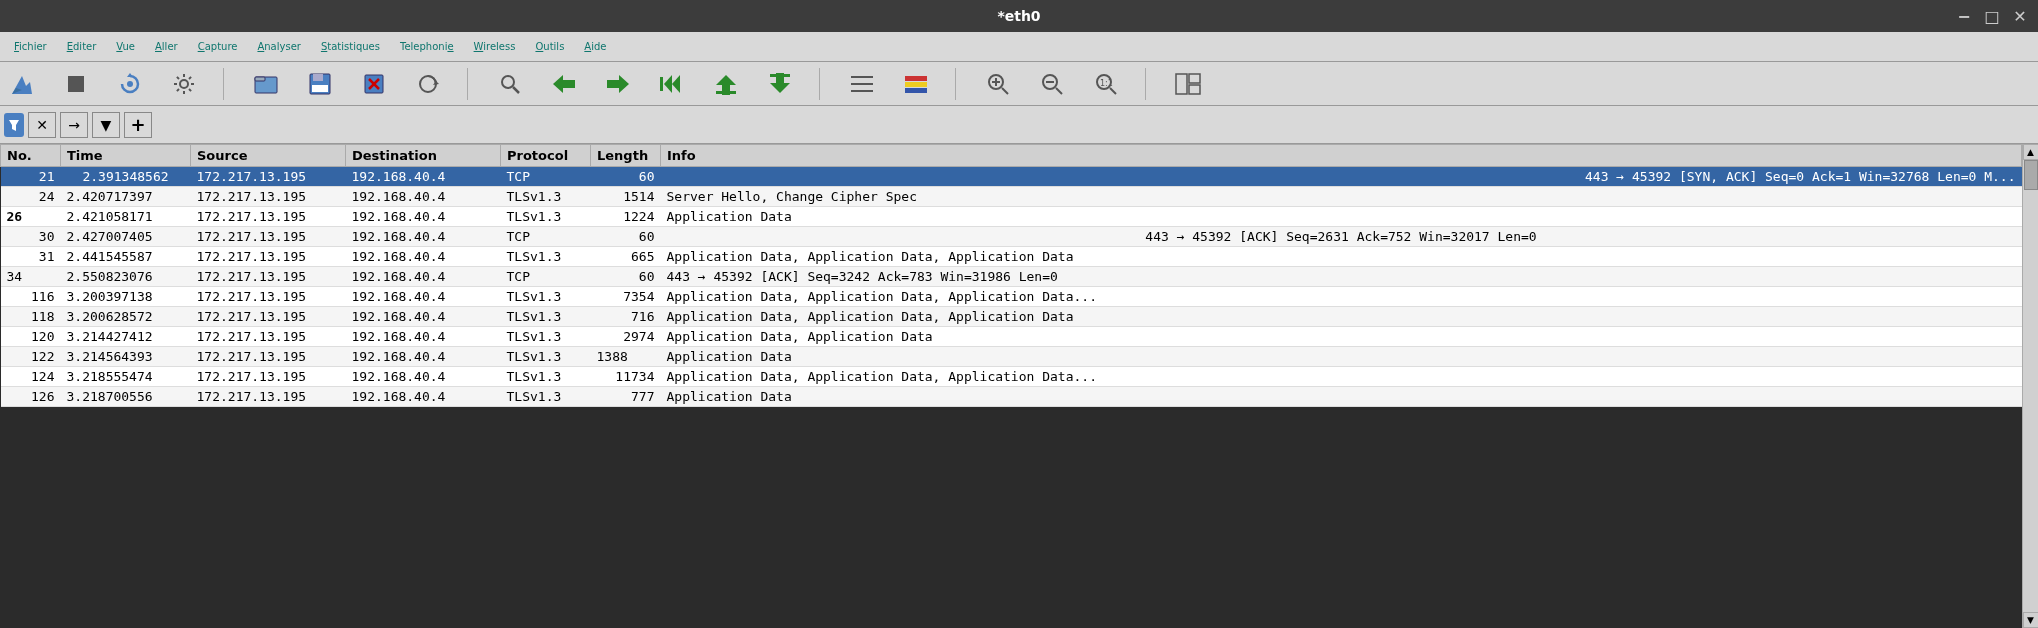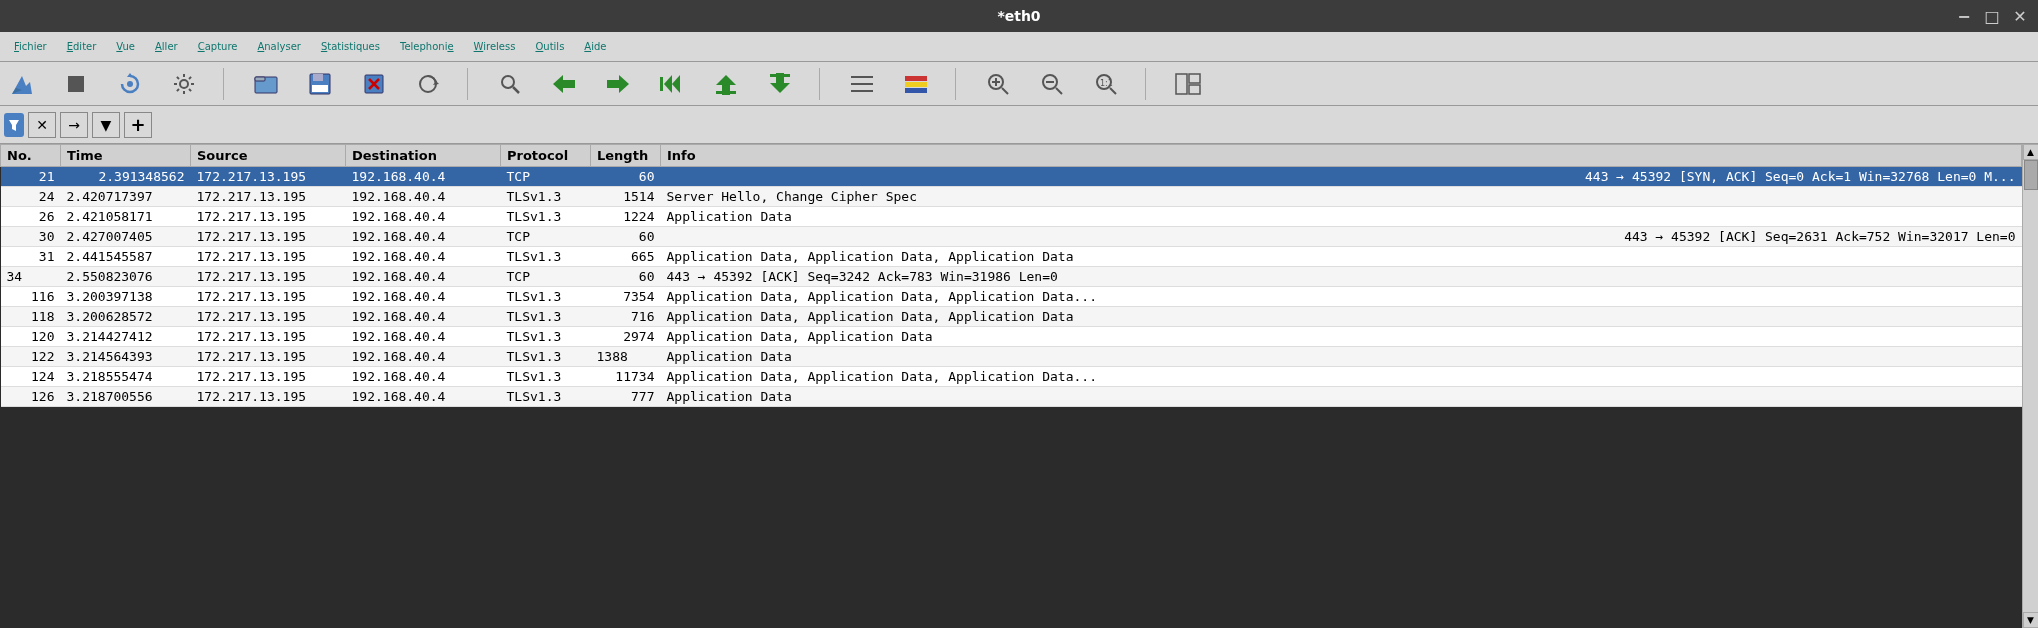--- a/index.html
+++ b/index.html
@@ -427,53 +427,53 @@
           <th style="width:155px;">Source</th>
           <th style="width:155px;">Destination</th>
           <th style="width:90px;">Protocol</th>
           <th style="width:70px;">Length</th>
           <th>Info</th>
         </tr>
       </thead>
       <tbody id="packet-tbody">
       <tr class="row-selected">
             <td style="text-align: right;">21</td>
-            <td style="text-align: right;">2.391348562</td>
+            <td style="text-align: center;">2.391348562</td>
             <td style="text-align: left;">172.217.13.195</td>
             <td style="text-align: left;">192.168.40.4</td>
             <td style="text-align: left;">TCP</td>
             <td style="text-align: right;">60</td>
             <td style="text-align: right; max-width: 800px; overflow: hidden; text-overflow: ellipsis; white-space: nowrap;">443 → 45392 [SYN, ACK] Seq=0 Ack=1 Win=32768 Len=0 M...</td>
           </tr>
           <tr class="row-normal">
             <td style="text-align: right;">24</td>
             <td style="text-align: left;">2.420717397</td>
             <td style="text-align: left;">172.217.13.195</td>
             <td style="text-align: left;">192.168.40.4</td>
             <td style="text-align: left;">TLSv1.3</td>
             <td style="text-align: right;">1514</td>
             <td style="text-align: left; max-width: 800px; overflow: hidden; text-overflow: ellipsis; white-space: nowrap;">Server Hello, Change Cipher Spec</td>
           </tr>
           <tr class="row-normal">
-            <td style="text-align: right;">26</td>
+            <td style="text-align: left; font-weight: bold;">26</td>
             <td style="text-align: left;">2.421058171</td>
             <td style="text-align: left;">172.217.13.195</td>
             <td style="text-align: left;">192.168.40.4</td>
             <td style="text-align: left;">TLSv1.3</td>
             <td style="text-align: right;">1224</td>
             <td style="text-align: left; max-width: 800px; overflow: hidden; text-overflow: ellipsis; white-space: nowrap;">Application Data</td>
           </tr>
           <tr class="row-normal">
             <td style="text-align: right;">30</td>
             <td style="text-align: left;">2.427007405</td>
             <td style="text-align: left;">172.217.13.195</td>
             <td style="text-align: left;">192.168.40.4</td>
             <td style="text-align: left;">TCP</td>
             <td style="text-align: right;">60</td>
-            <td style="text-align: right; max-width: 800px; overflow: hidden; text-overflow: ellipsis; white-space: nowrap;">443 → 45392 [ACK] Seq=2631 Ack=752 Win=32017 Len=0</td>
+            <td style="text-align: center; max-width: 800px; overflow: hidden; text-overflow: ellipsis; white-space: nowrap;">443 → 45392 [ACK] Seq=2631 Ack=752 Win=32017 Len=0</td>
           </tr>
           <tr class="row-normal">
             <td style="text-align: right;">31</td>
             <td style="text-align: left;">2.441545587</td>
             <td style="text-align: left;">172.217.13.195</td>
             <td style="text-align: left;">192.168.40.4</td>
             <td style="text-align: left;">TLSv1.3</td>
             <td style="text-align: right;">665</td>
             <td style="text-align: left; max-width: 800px; overflow: hidden; text-overflow: ellipsis; white-space: nowrap;">Application Data, Application Data, Application Data</td>
           </tr>

